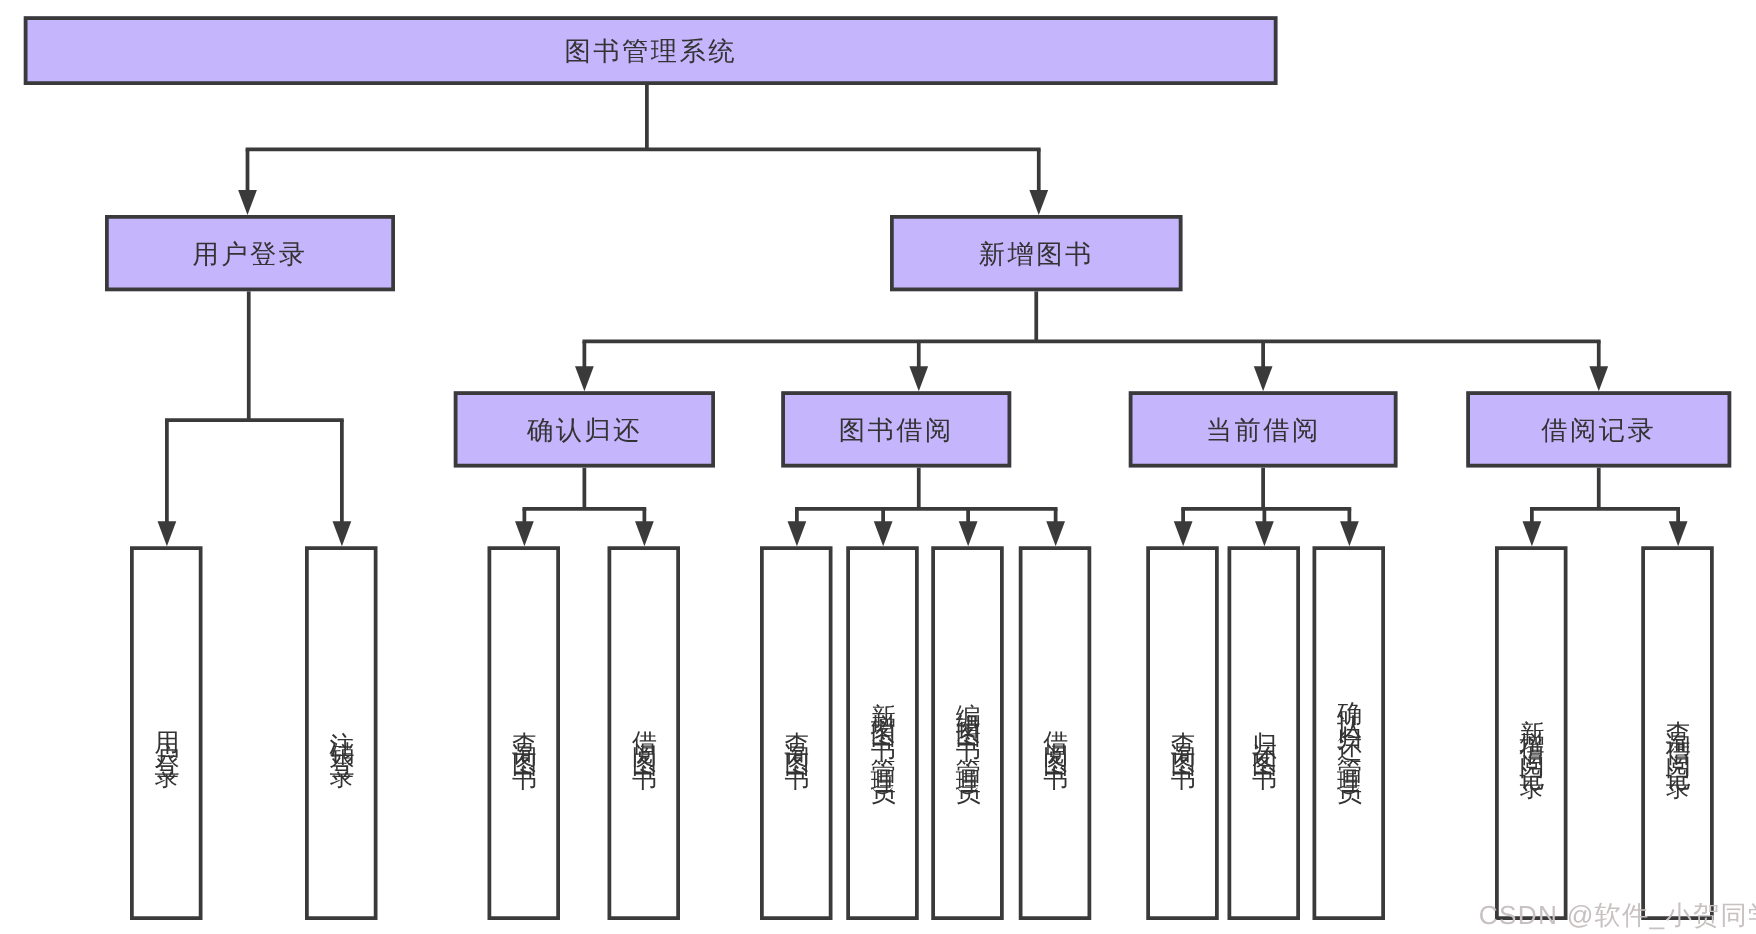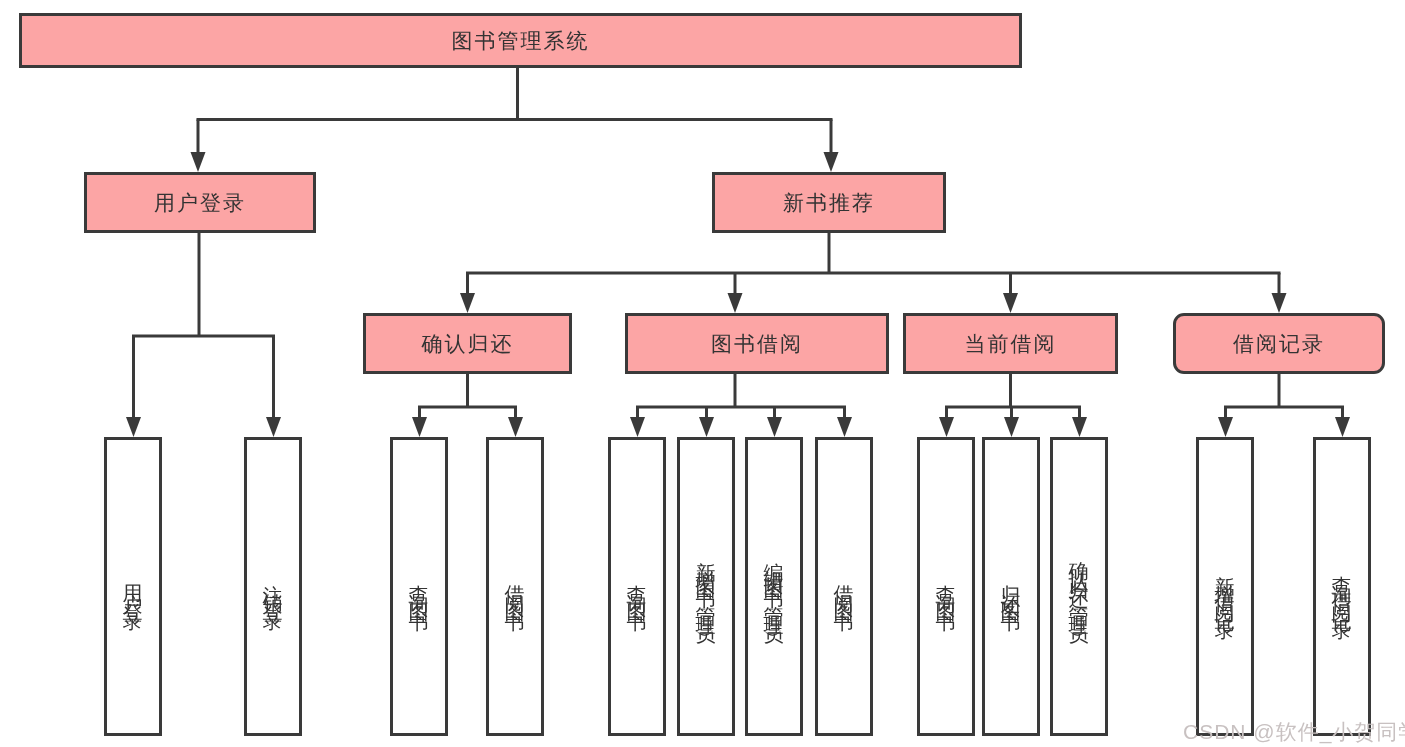--- a/index.html
+++ b/index.html
@@ -17,21 +17,21 @@
   }
   #connectors {
     position: absolute;
     left: 0;
     top: 0;
     pointer-events: none;
   }
   .box {
     position: absolute;
     box-sizing: border-box;
-    background: #fca5a5;
+    background: #c4b5fd;
     border: 3px solid #3a3a3a;
     color: #333333;
     display: flex;
     align-items: center;
     justify-content: center;
     font-size: 21px;
     letter-spacing: 2px;
     white-space: nowrap;
   }
   .vbox {
@@ -52,23 +52,23 @@
     writing-mode: vertical-rl;
     text-orientation: mixed;
     letter-spacing: 9px;
     line-height: 1;
   }
   
   .n-root    { left: 19px;   top: 13px;  width: 1003px; height: 55px; }
   .n-login   { left: 84px;   top: 172px; width: 232px;  height: 61px; }
   .n-mgmt    { left: 712px;  top: 172px; width: 234px;  height: 61px; }
   .n-newbook { left: 363px;  top: 313px; width: 209px;  height: 61px; }
-  .n-borrow  { left: 625px;  top: 313px; width: 264px;  height: 61px; }
+  .n-borrow  { left: 625px;  top: 313px; width: 184px;  height: 61px; }
   .n-current { left: 903px;  top: 313px; width: 215px;  height: 61px; font-family: Liberation Mono, monospace; }
-  .n-records { left: 1173px; top: 313px; width: 212px;  height: 61px; border-radius: 11px; }
+  .n-records { left: 1173px; top: 313px; width: 212px;  height: 61px; }
   
   .l1  { left: 104px; }
   .l2  { left: 244px; }
   .l3  { left: 390px; }
   .l4  { left: 486px; }
   .l5  { left: 608px; }
   .l6  { left: 677px; }
   .l7  { left: 745px; }
   .l8  { left: 815px; }
   .l9  { left: 917px; }
@@ -151,21 +151,21 @@
     <path d="M1224 407 H1344"></path>
     <path d="M1225.5 407 V418"></path>
     <polygon points="1218,417 1233,417 1225.5,437"></polygon>
     <path d="M1342.5 407 V418"></path>
     <polygon points="1335,417 1350,417 1342.5,437"></polygon>
   </svg>
 
   <div class="box n-root">图书管理系统</div>
 
   <div class="box n-login">用户登录</div>
-  <div class="box n-mgmt">新书推荐</div>
+  <div class="box n-mgmt">新增图书</div>
 
   <div class="box n-newbook">确认归还</div>
   <div class="box n-borrow">图书借阅</div>
   <div class="box n-current">当前借阅</div>
   <div class="box n-records">借阅记录</div>
 
   <div class="vbox l1">
     <span>用户登录</span>
   </div>
   <div class="vbox l2">

